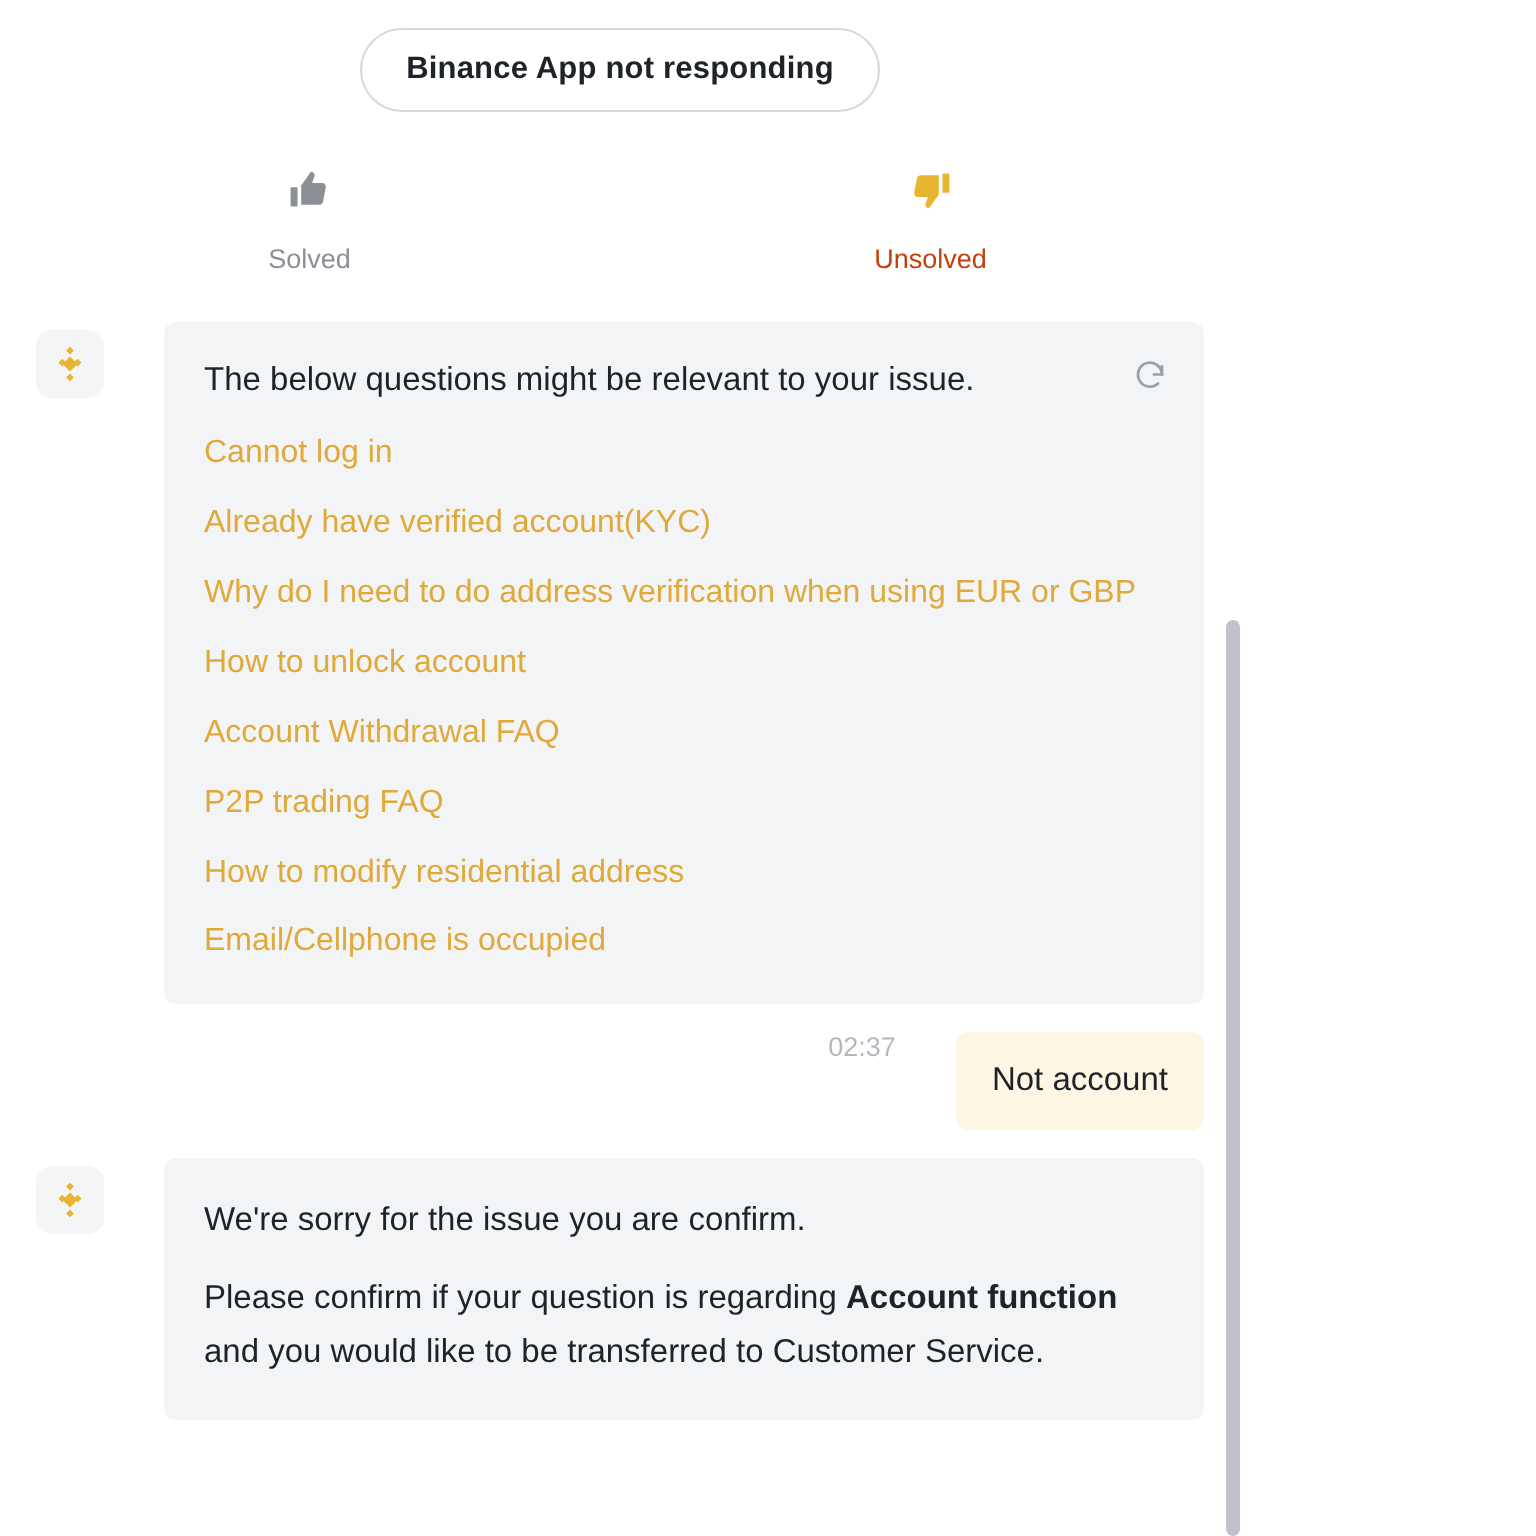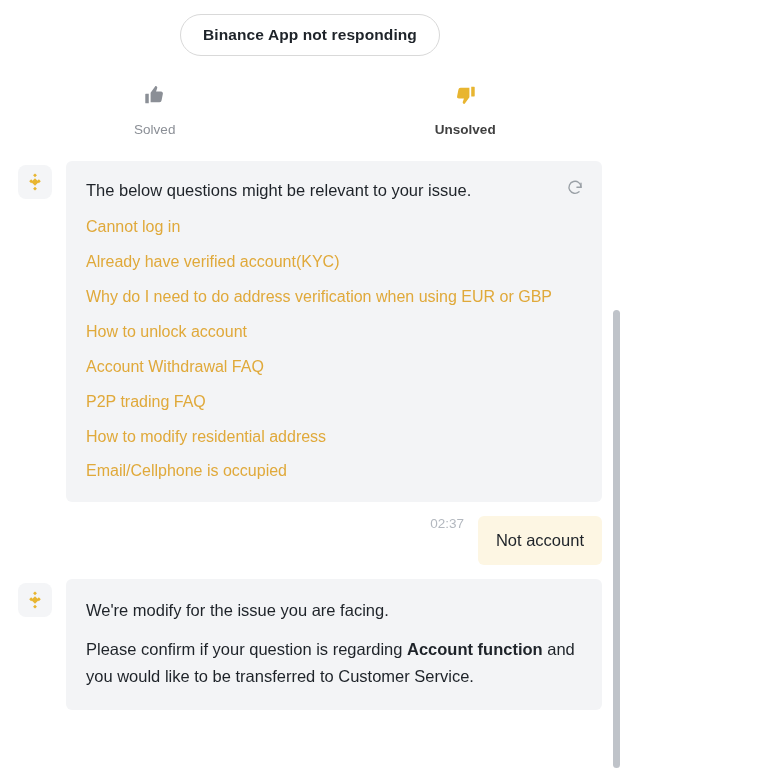--- a/index.html
+++ b/index.html
@@ -62,28 +62,29 @@
   .fb-icon {
     font-size: 22px;
     line-height: 22px;
   }
   .fb-icon.solved { color: #8b8f96; }
   .fb-icon.unsolved { color: #e8b530; }
   .fb-label {
     font-size: 13.5px;
   }
   .fb-label.solved { color: #8b8f96; }
-  .fb-label.unsolved { color: #404040; font-weight: bold; }
+  .fb-label.unsolved { color: #c2410c; }
 
   
   .row {
     display: flex;
     align-items: flex-start;
     padding: 0 18px 0 18px;
     margin-top: 14px;
+    gap: 16px;
   }
   .row.right {
     justify-content: flex-end;
   }
   .avatar {
     width: 34px;
     height: 34px;
     flex: 0 0 34px;
     border-radius: 8px;
     background: #f4f5f7;
@@ -253,20 +254,20 @@
         <g fill="#e8b530">
           <path d="M12 2.6l2.1 2.1L12 6.8 9.9 4.7z"></path>
           <path d="M7.8 6.8l2.1 2.1-2.1 2.1-2.1-2.1z" transform="translate(0 2.3)"></path>
           <path d="M16.2 6.8l2.1 2.1-2.1 2.1-2.1-2.1z" transform="translate(0 2.3)"></path>
           <path d="M12 17.2l2.1 2.1L12 21.4l-2.1-2.1z"></path>
           <path d="M12 7.9l4.1 4.1L12 16.1 7.9 12z"></path>
         </g>
       </svg>
     </div>
     <div class="bubble bubble-wide bubble-text">
-      <p>We're modify for the issue you are facing.</p>
+      <p>We're sorry for the issue you are confirm.</p>
       <p><span>Please confirm if your question is regarding </span><span class="bold">Account function</span><span> and you would like to be transferred to Customer Service.</span></p>
     </div>
   </div>
 
   <div class="scroll-track"></div>
   <div class="scrollbar"></div>
 </div>
 
 </body></html>

